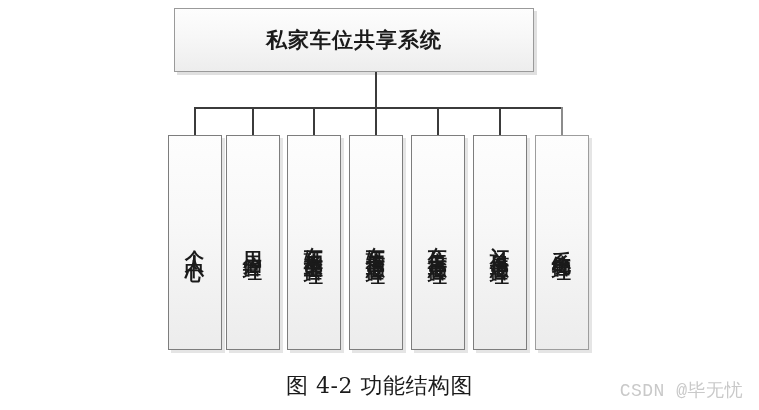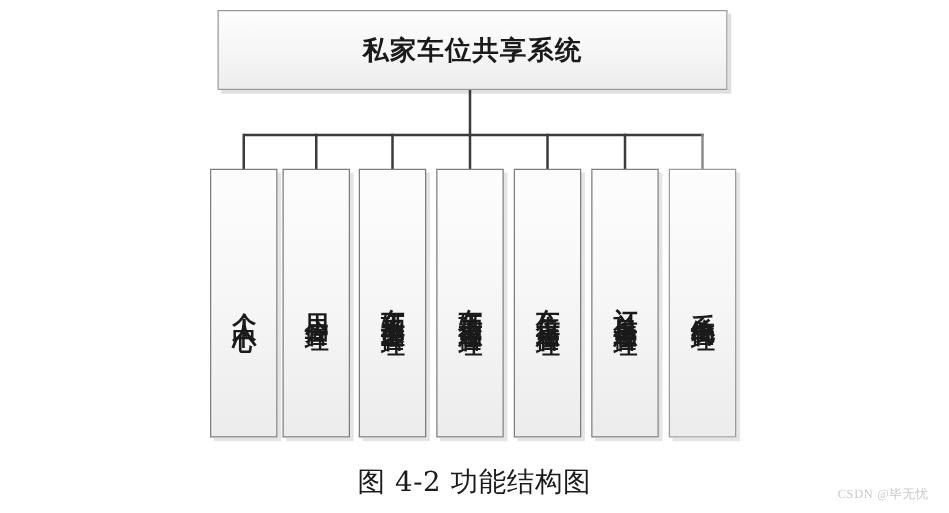--- a/index.html
+++ b/index.html
@@ -21,21 +21,21 @@
     left: 0; top: 0;
     width: 759px;
     height: 410px;
   }
 
   
   .root-node {
     position: absolute;
     left: 174px;
     top: 8px;
-    width: 408px;
+    width: 360px;
     height: 64px;
     box-sizing: border-box;
     border: 1px solid #9a9a9a;
     background: linear-gradient(to bottom, #fdfdfd 0%, #f7f7f7 45%, #ededed 100%);
     box-shadow: 3px 3px 0 rgba(0,0,0,0.12);
     display: flex;
     align-items: center;
     justify-content: center;
   }
   .root-label {
@@ -118,22 +118,22 @@
     font-size: 22px;
     color: #1b1b1b;
     letter-spacing: 0.5px;
   }
 
   
   .watermark {
     position: absolute;
     right: 16px;
     bottom: 8px;
-    font-family: Liberation Serif, serif;
-    font-size: 10px;
+    font-family: Liberation Mono, monospace;
+    font-size: 18px;
     color: #c9c9c9;
     letter-spacing: 0.5px;
     user-select: none;
   }
 </style>
 </head>
 <body>
 
 <div id="diagram-canvas">
 

